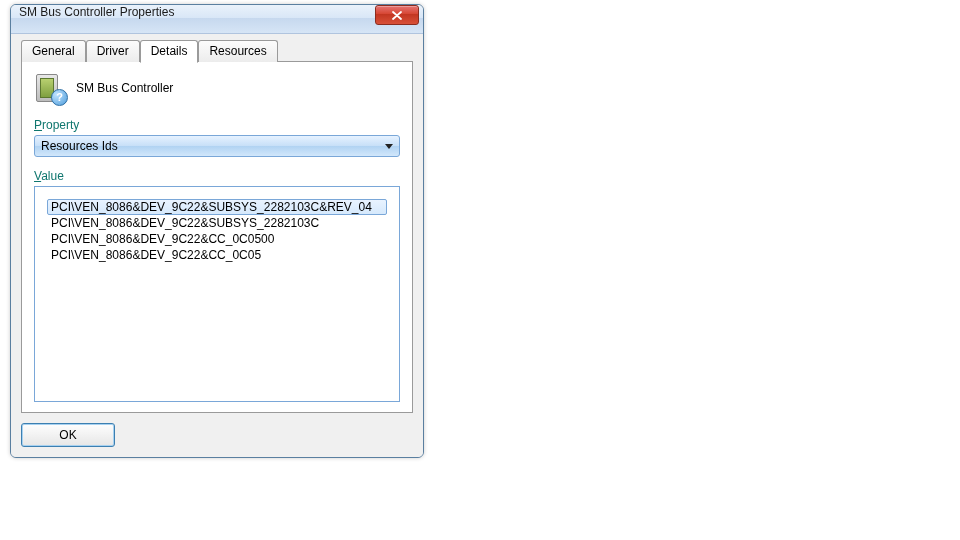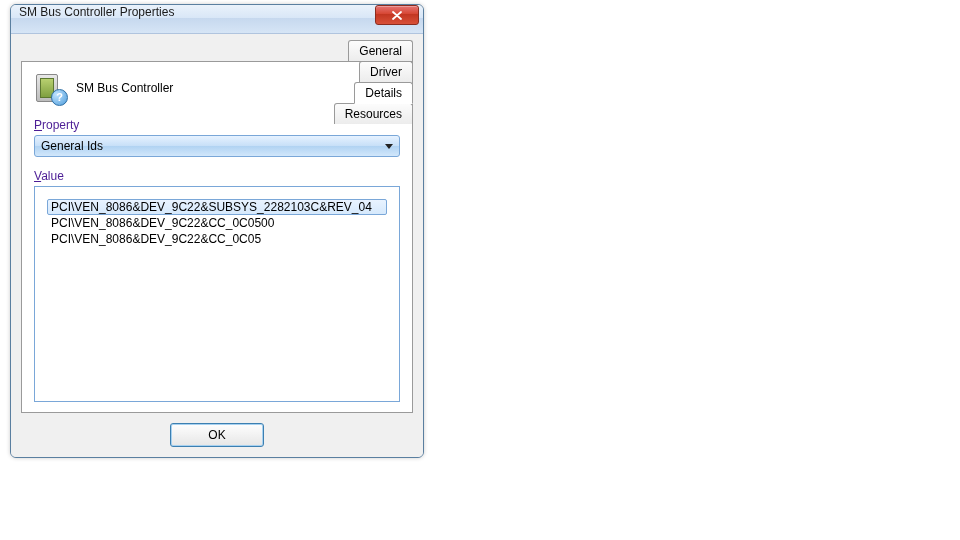--- a/index.html
+++ b/index.html
@@ -50,26 +50,24 @@
     cursor: pointer;
     box-shadow: inset 0 1px 0 rgba(255,255,255,0.3);
   }
   .close-btn svg { display:block; }
   .body {
     padding: 6px 10px 10px 10px;
     background: #f0f0f0;
   }
   .tabstrip {
     display: flex;
-    align-items: flex-end;
     height: 22px;
     margin-bottom: -1px;
     position: relative;
     z-index: 2;
-    flex-direction: column;
   }
   .tab {
     padding: 3px 10px 3px 10px;
     border: 1px solid #9a9a9a;
     border-bottom: none;
     background: linear-gradient(to bottom,#fcfcfc,#ececec);
     border-top-left-radius: 3px;
     border-top-right-radius: 3px;
     margin-right: 0px;
     font-size: 12px;
@@ -116,21 +114,21 @@
   }
   .qmark {
     position:absolute; right:-2px; bottom:-2px; width:15px; height:15px;
     background: radial-gradient(circle at 30% 30%, #bfe3ff, #4f9ddb);
     border:1px solid #2e6fa5; border-radius:50%;
     color:#fff; font-weight:bold; font-size:11px; line-height:14px; text-align:center;
   }
   .section-label {
     display:block;
     margin-bottom: 3px;
-    color:#4c1d95;
+    color:#0f766e;
   }
   .section-label .ul { text-decoration: underline; }
   .combo {
     width: 100%;
     height: 22px;
     border: 1px solid #7aa7d8;
     background: linear-gradient(to bottom, #e6f2ff 0%, #c8e0f8 48%, #afd2f2 49%, #d2e7fb 100%);
     border-radius: 3px;
     display:flex; align-items:center; justify-content:space-between;
     padding: 0 6px;
@@ -157,21 +155,21 @@
     color:#000;
   }
   .listitem.selected {
     background: linear-gradient(to bottom,#e9f3ff,#d6e9fc);
     border:1px solid #7aa7d8;
     border-radius:2px;
     padding:0 3px;
   }
   .button-row {
     display:flex;
-    justify-content:center;
+    justify-content:space-between;
     gap: 8px;
     margin-top: 10px;
   }
   .btn {
     min-width: 72px;
     height: 22px;
     border: 1px solid #707070;
     border-radius: 3px;
     background: linear-gradient(to bottom,#fefefe,#e6e6e6);
     font-size:12px;
@@ -209,27 +207,28 @@
       <div class="device-row">
         <div class="device-icon">
           <div class="chip"></div>
           <div class="qmark">?</div>
         </div>
         <span>SM Bus Controller</span>
       </div>
 
       <span class="section-label"><span class="ul">P</span><span>roperty</span></span>
       <div class="combo">
-        <span>General Ids</span>
+        <span>Resources Ids</span>
         <span class="arrow"></span>
       </div>
 
       <span class="section-label"><span class="ul">V</span><span>alue</span></span>
       <div class="listbox">
         <div class="listitem selected">PCI\VEN_8086&amp;DEV_9C22&amp;SUBSYS_2282103C&amp;REV_04</div>
+        <div class="listitem">PCI\VEN_8086&amp;DEV_9C22&amp;SUBSYS_2282103C</div>
         <div class="listitem">PCI\VEN_8086&amp;DEV_9C22&amp;CC_0C0500</div>
         <div class="listitem">PCI\VEN_8086&amp;DEV_9C22&amp;CC_0C05</div>
       </div>
     </div>
 
     <div class="button-row">
       <div class="btn default">OK</div>
     </div>
   </div>
 </div>

